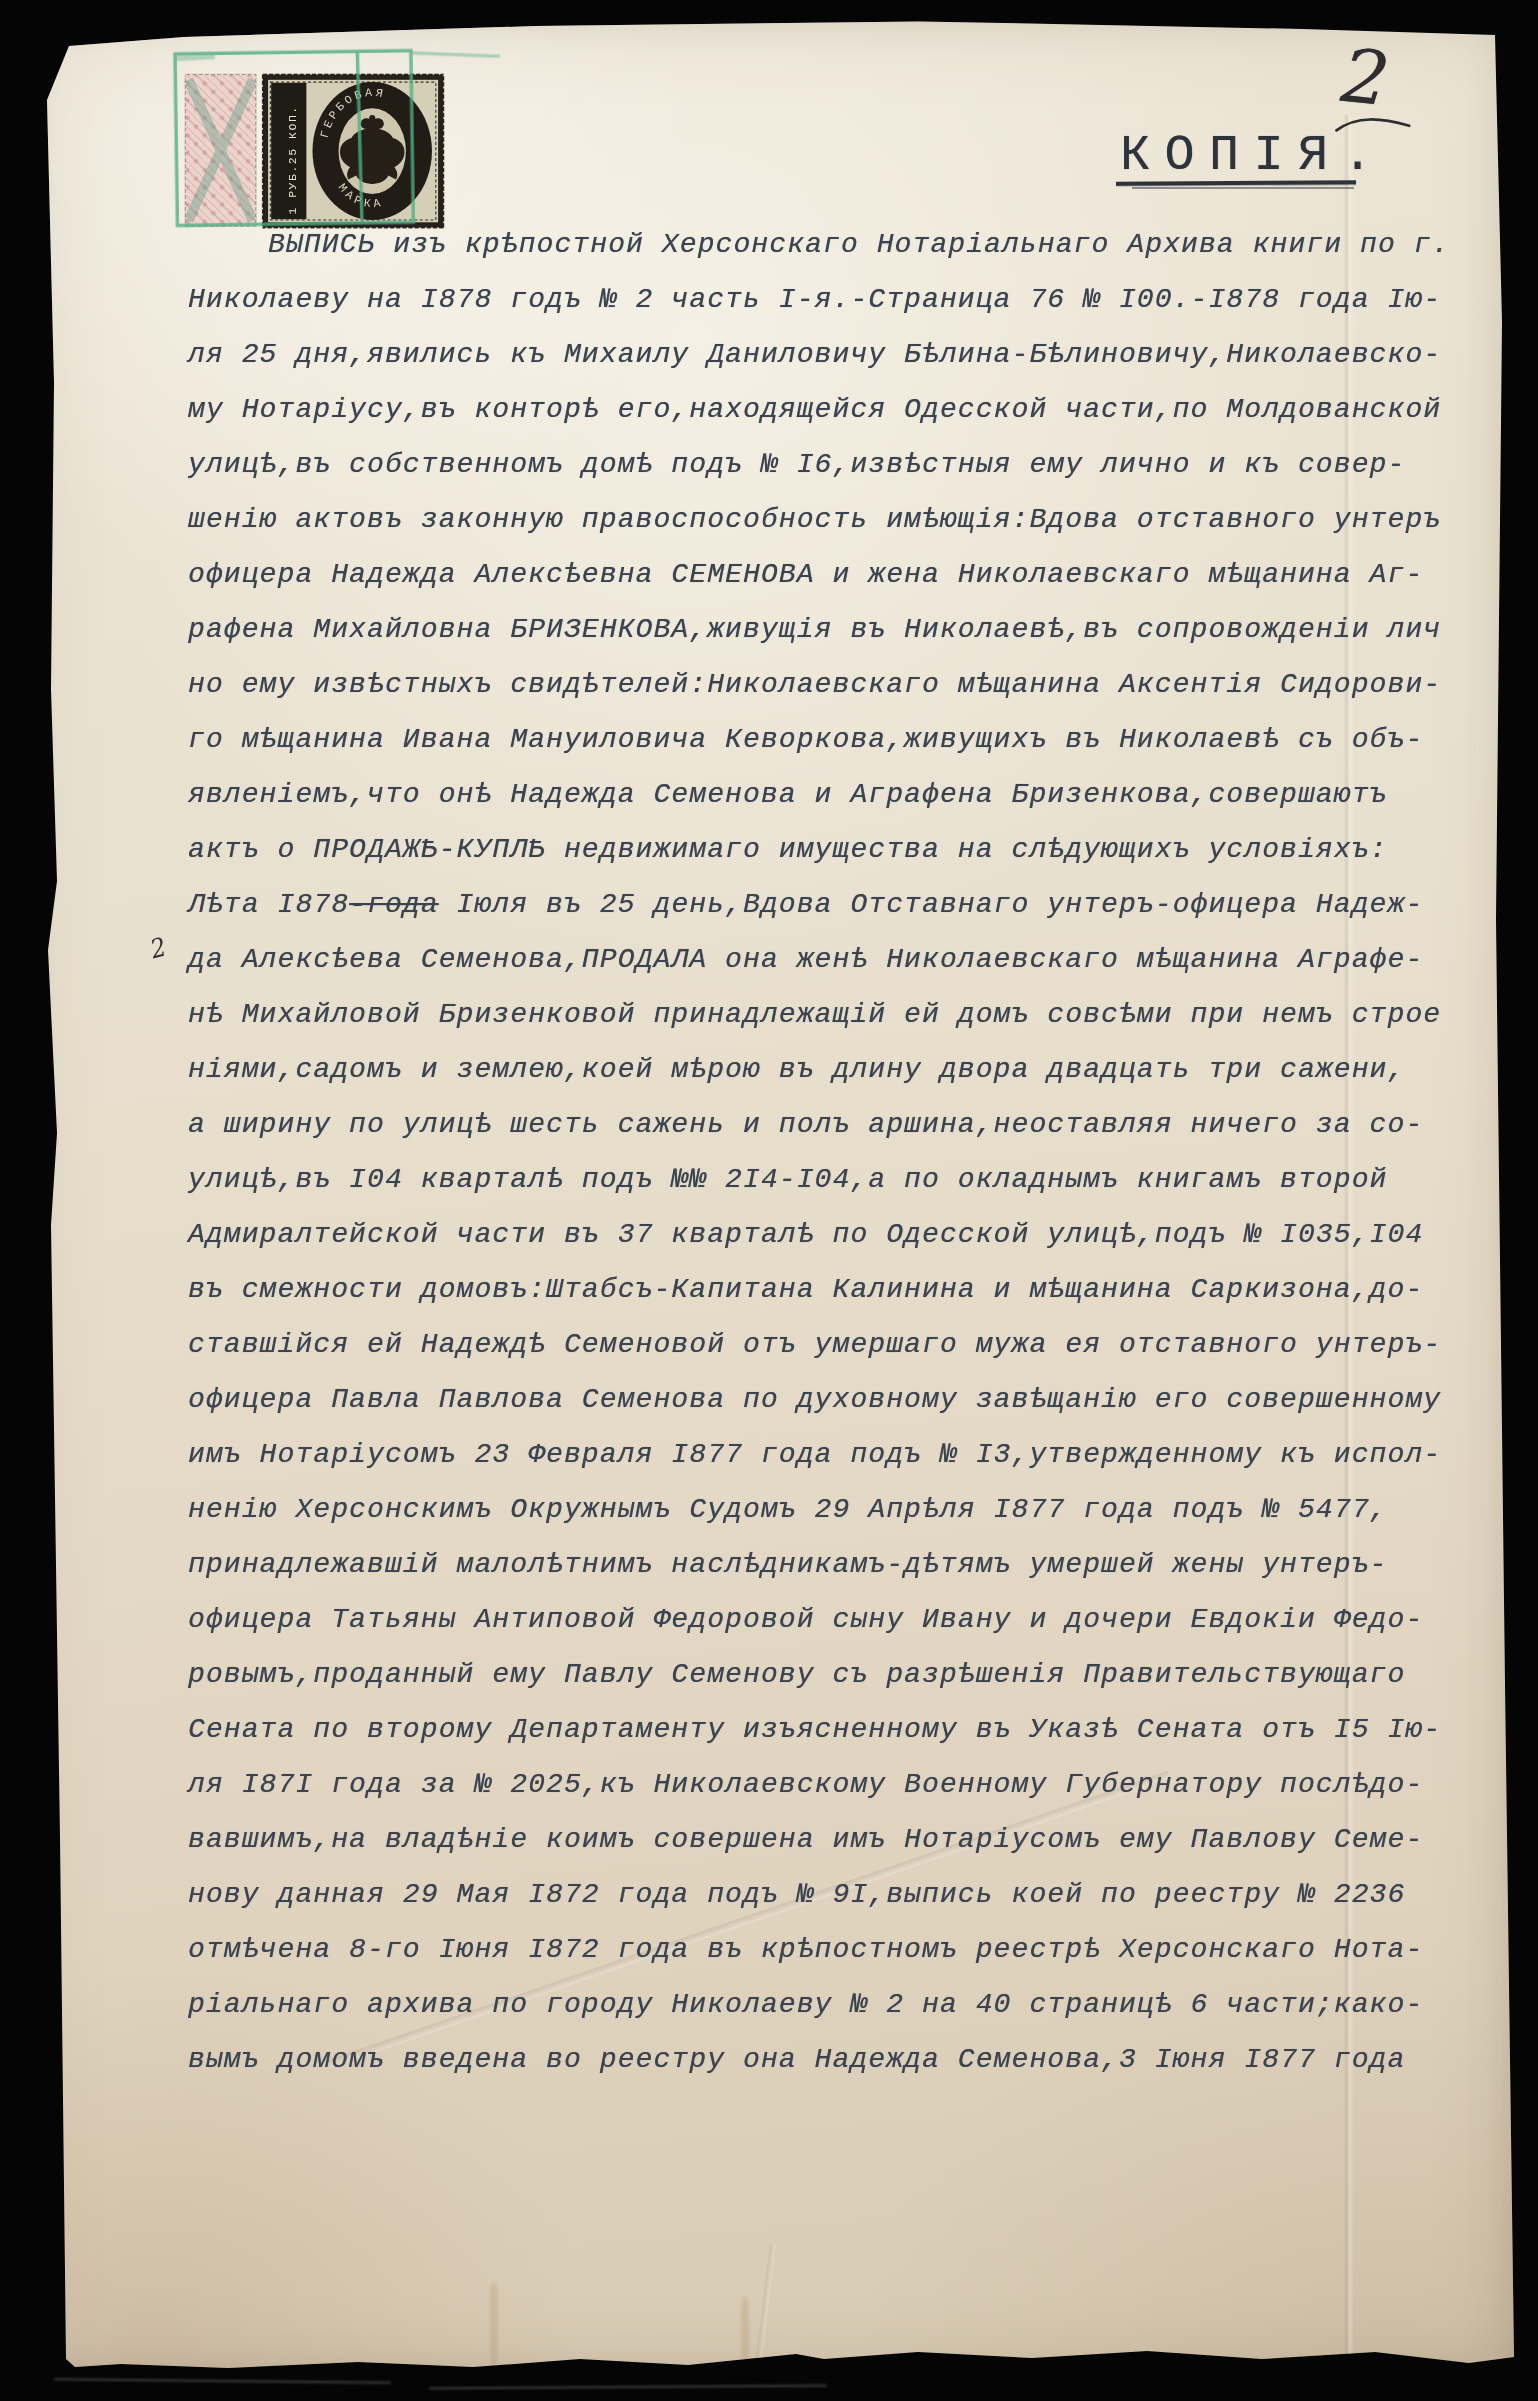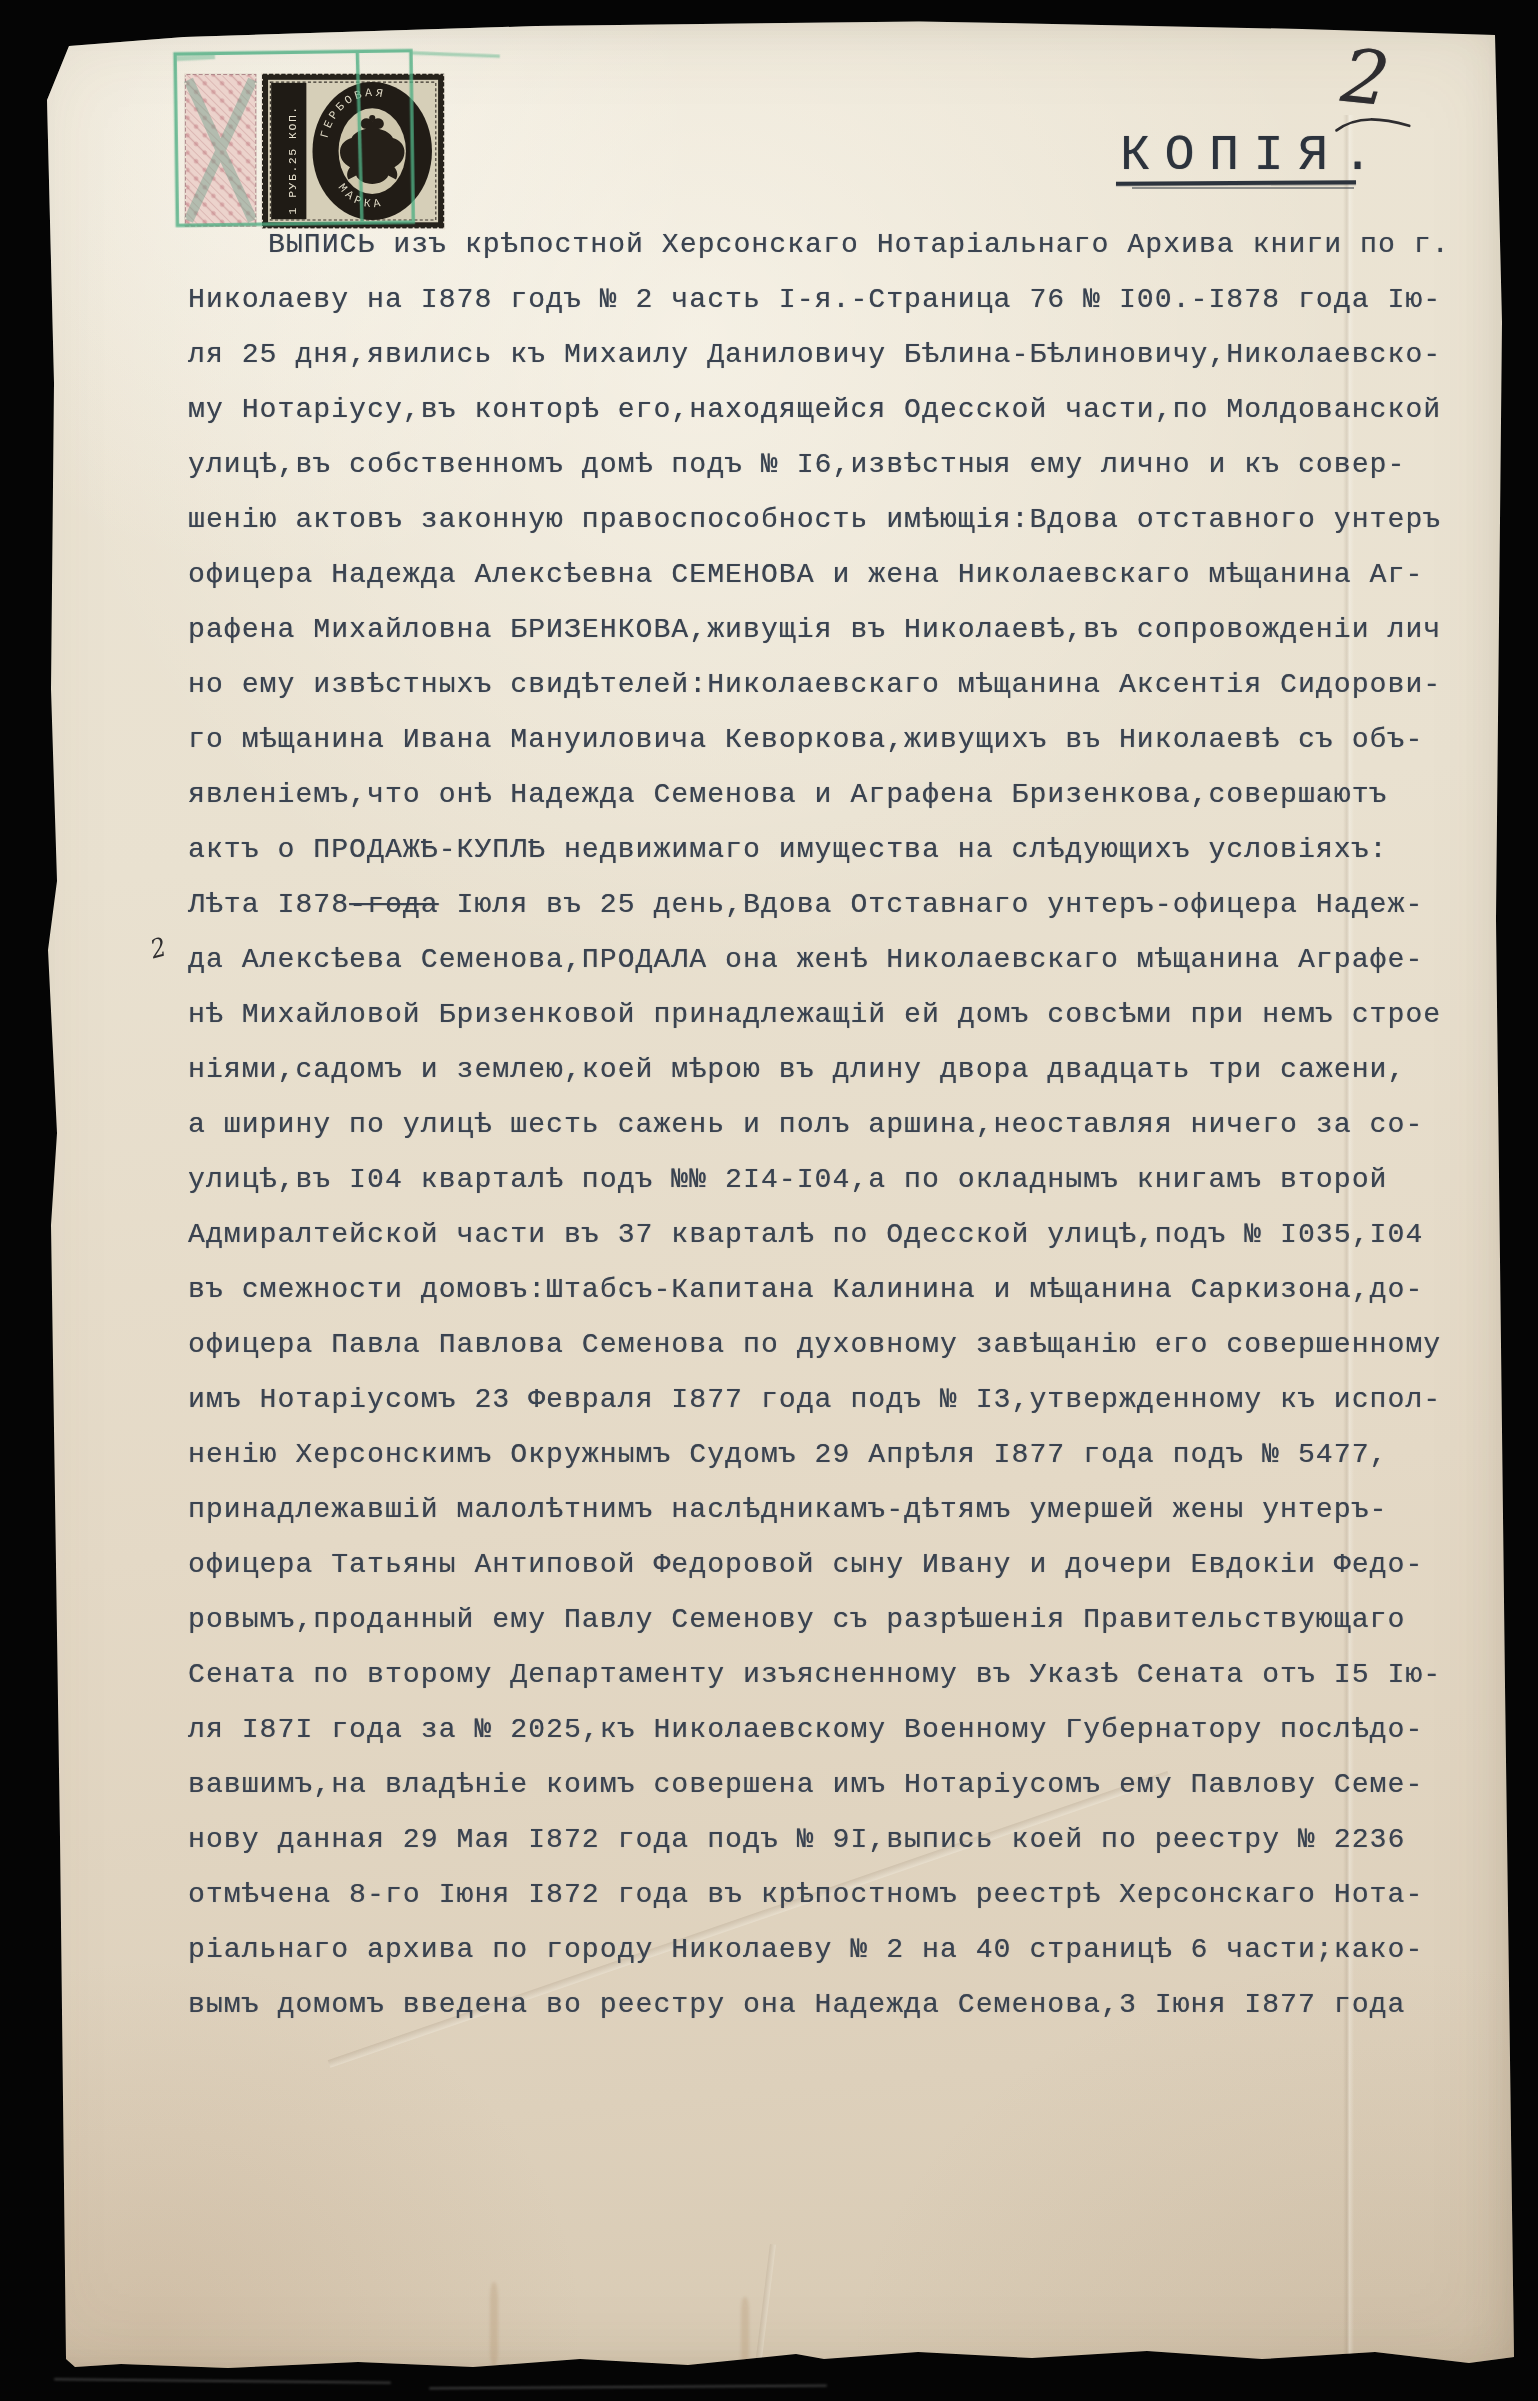--- a/index.html
+++ b/index.html
@@ -25,21 +25,21 @@
   .crease-d{position:absolute;left:329px;top:2060px;width:888px;height:7.7px;
     background:linear-gradient(180deg,rgba(120,100,78,.16),rgba(255,255,248,.25));
     transform:rotate(-19deg);transform-origin:left center;}
   .crease-d2{position:absolute;left:762px;top:2244px;width:6.1px;height:130px;
     background:linear-gradient(90deg,rgba(120,100,78,.13),rgba(255,255,248,.22));transform:rotate(7deg);}
   .stain{position:absolute;width:7.7px;border-radius:50%/20%;background:rgba(164,126,88,.22);filter:blur(1.5px);}
   .scratch{position:absolute;height:2.3px;background:rgba(190,190,185,.30);filter:blur(0.8px);border-radius:1.5px;}
   
   #textblock{position:absolute;left:188px;top:217px;width:1302px;color:#3a4350;
     font-size:28px;letter-spacing:1.1px;text-shadow:0.2px 0.3px 0.7px rgba(58,67,80,.68);}
-  .line{height:55px;line-height:55px;white-space:pre;}
+  .line{height:55px;line-height:55px;white-space:pre;font-style:italic;}
   .line.indent{text-indent:80px;}
   .strike{text-decoration:line-through;text-decoration-thickness:2.3px;}
   
   #copy-title{position:absolute;left:1120px;top:127px;font-size:50px;letter-spacing:14.5px;
     color:#2c333d;text-shadow:0.3px 0.4px 0.8px rgba(44,51,61,.7);white-space:pre;}
   .rule-main{position:absolute;left:1116px;top:181px;width:240px;height:3.8px;background:#2c333d;
     transform:rotate(-.3deg);box-shadow:0 0.8px 0.8px rgba(44,51,61,.4);}
   .rule-sub{position:absolute;left:1132px;top:187px;width:222px;height:1.5px;background:rgba(44,51,61,.5);}
   
   #page-number{position:absolute;left:1342px;top:34px;font-family:"DejaVu Serif",serif;font-style:italic;
@@ -130,20 +130,21 @@
         <div class="line"><span>явленіемъ,что онѣ Надежда Семенова и Аграфена Бризенкова,совершаютъ</span></div>
         <div class="line"><span>актъ о ПРОДАЖѢ-КУПЛѢ недвижимаго имущества на слѣдующихъ условіяхъ:</span></div>
         <div class="line"><span>Лѣта І878</span><span class="strike">-года</span><span> Іюля въ 25 день,Вдова Отставнаго унтеръ-офицера Надеж-</span></div>
         <div class="line"><span>да Алексѣева Семенова,ПРОДАЛА она женѣ Николаевскаго мѣщанина Аграфе-</span></div>
         <div class="line"><span>нѣ Михайловой Бризенковой принадлежащій ей домъ совсѣми при немъ строе</span></div>
         <div class="line"><span>ніями,садомъ и землею,коей мѣрою въ длину двора двадцать три сажени,</span></div>
         <div class="line"><span>а ширину по улицѣ шесть сажень и полъ аршина,неоставляя ничего за со-</span></div>
         <div class="line"><span>улицѣ,въ І04 кварталѣ подъ №№ 2І4-І04,а по окладнымъ книгамъ второй</span></div>
         <div class="line"><span>Адмиралтейской части въ 37 кварталѣ по Одесской улицѣ,подъ № І035,І04</span></div>
         <div class="line"><span>въ смежности домовъ:Штабсъ-Капитана Калинина и мѣщанина Саркизона,до-</span></div>
+        <div class="line"><span>ставшійся ей Надеждѣ Семеновой отъ умершаго мужа ея отставного унтеръ-</span></div>
         <div class="line"><span>офицера Павла Павлова Семенова по духовному завѣщанію его совершенному</span></div>
         <div class="line"><span>имъ Нотаріусомъ 23 Февраля І877 года подъ № І3,утвержденному къ испол-</span></div>
         <div class="line"><span>ненію Херсонскимъ Окружнымъ Судомъ 29 Апрѣля І877 года подъ № 5477,</span></div>
         <div class="line"><span>принадлежавшій малолѣтнимъ наслѣдникамъ-дѣтямъ умершей жены унтеръ-</span></div>
         <div class="line"><span>офицера Татьяны Антиповой Федоровой сыну Ивану и дочери Евдокіи Федо-</span></div>
         <div class="line"><span>ровымъ,проданный ему Павлу Семенову съ разрѣшенія Правительствующаго</span></div>
         <div class="line"><span>Сената по второму Департаменту изъясненному въ Указѣ Сената отъ І5 Ію-</span></div>
         <div class="line"><span>ля І87І года за № 2025,къ Николаевскому Военному Губернатору послѣдо-</span></div>
         <div class="line"><span>вавшимъ,на владѣніе коимъ совершена имъ Нотаріусомъ ему Павлову Семе-</span></div>
         <div class="line"><span>нову данная 29 Мая І872 года подъ № 9І,выпись коей по реестру № 2236</span></div>

